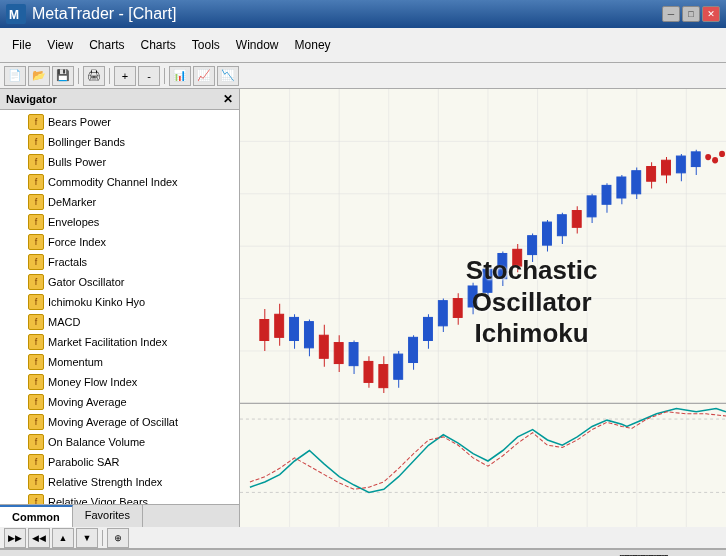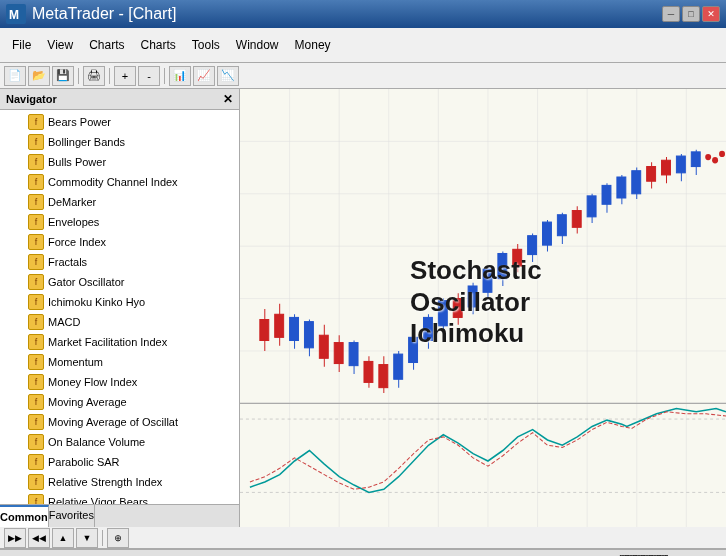--- a/index.html
+++ b/index.html
@@ -122,21 +122,21 @@
     .nav-list::-webkit-scrollbar-track { background: #f0f0f0; }
     .nav-list::-webkit-scrollbar-thumb { background: #c0c0c0; border: 1px solid #999; }
 
     
     .nav-tabs {
       display: flex;
       border-top: 1px solid #aaa;
       background: #e0e0e0;
     }
     .nav-tab {
-      padding: 4px 0;
+      padding: 4px 12px;
       font-size: 11px;
       cursor: pointer;
       border-right: 1px solid #aaa;
     }
     .nav-tab.active {
       background: white;
       border-top: 2px solid #3173c0;
       font-weight: bold;
     }
 
@@ -176,20 +176,21 @@
       width: 100%;
       height: 100%;
     }
 
     
     .chart-label {
       position: absolute;
       font-size: 26px;
       font-weight: bold;
       color: #1a1a1a;
+      text-align: center;
       pointer-events: none;
       left: 50%;
       transform: translateX(-30%);
       top: 38%;
       line-height: 1.2;
       text-shadow: 1px 1px 2px rgba(255,255,255,0.8);
     }
   </style>
 </head>
 <body>

